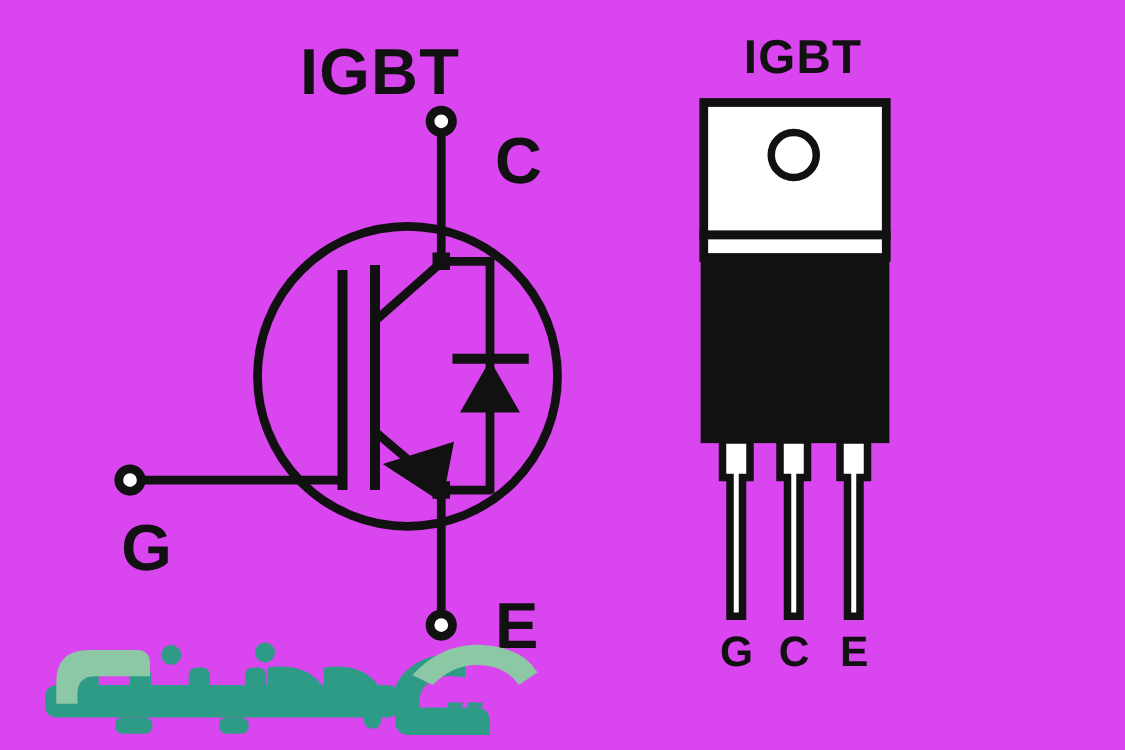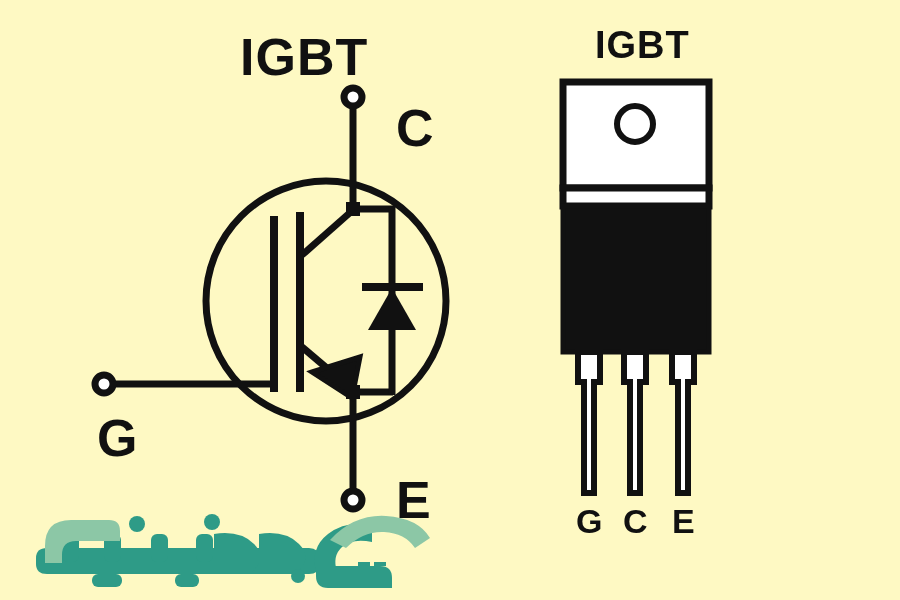--- a/index.html
+++ b/index.html
@@ -12,21 +12,21 @@
     height: 600px;
     position: relative;
     overflow: hidden;
     font-family: "Liberation Sans", sans-serif;
   }
   #stage {
     position: absolute;
     left: 0; top: 0;
     width: 900px;
     height: 600px;
-    background: #fef9c3;
+    background: #d946ef;
   }
   svg.layer {
     position: absolute;
     left: 0; top: 0;
     width: 900px;
     height: 600px;
     display: block;
   }
   .lbl {
     font-family: "Liberation Sans", sans-serif;

